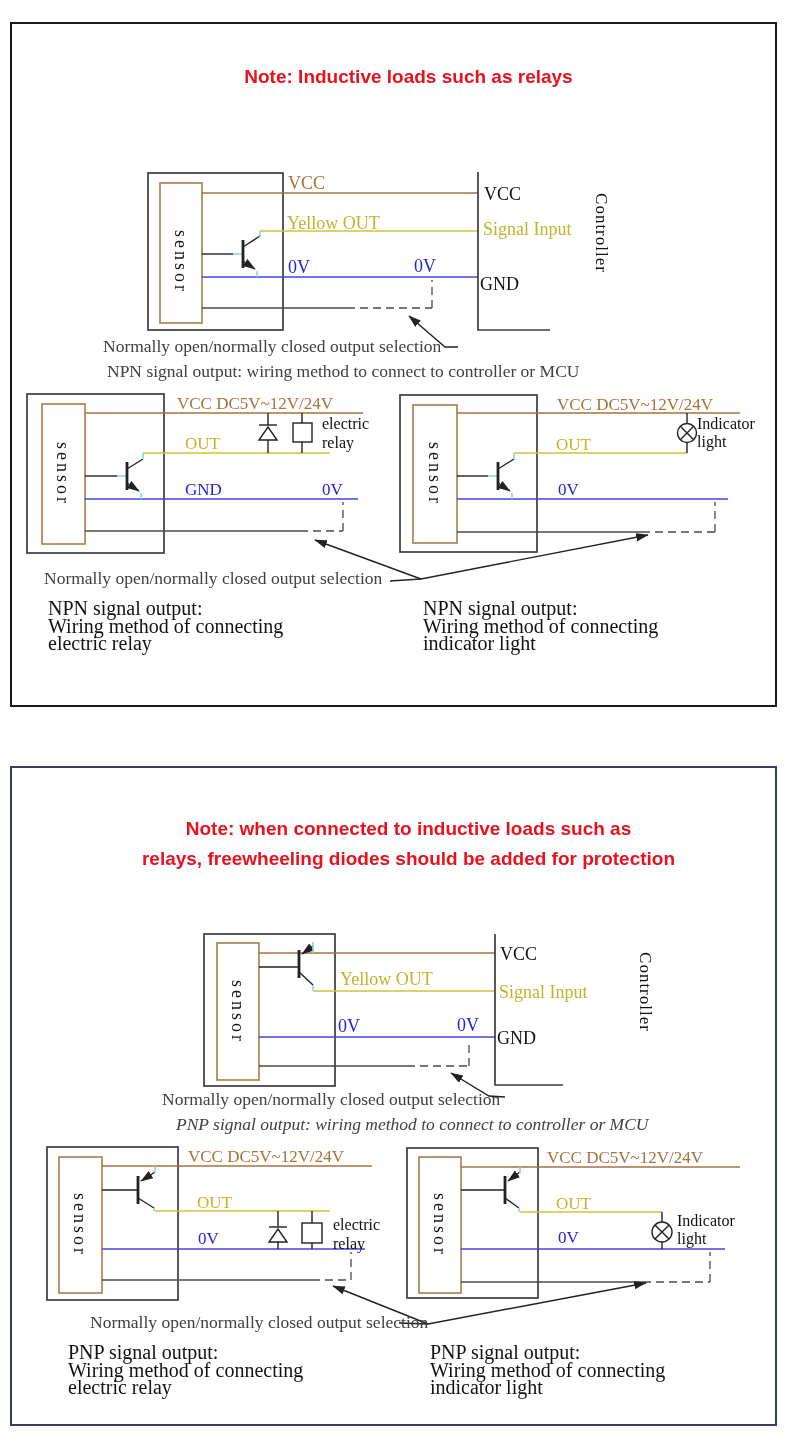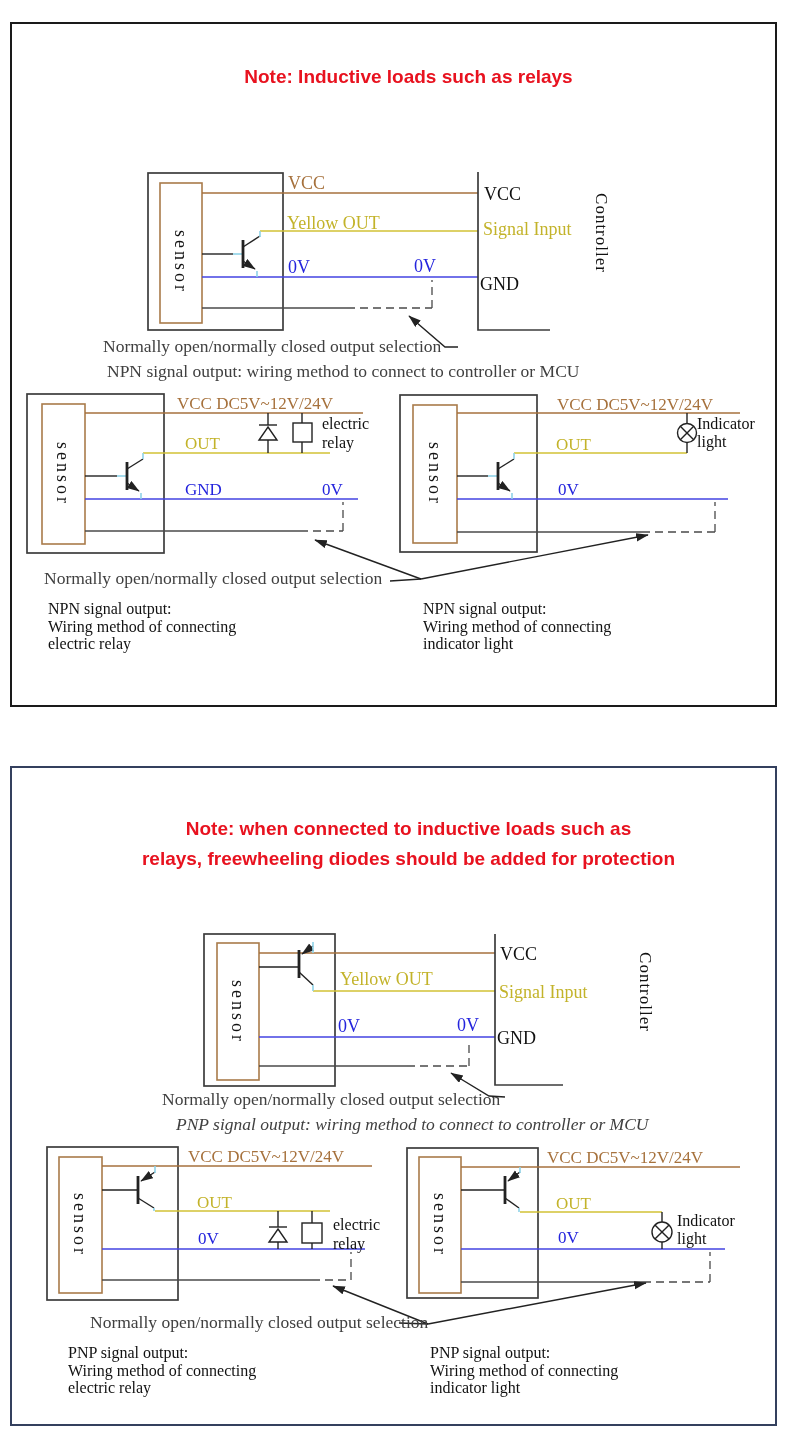--- a/index.html
+++ b/index.html
@@ -6,21 +6,21 @@
   body{width:790px;height:1450px;position:relative;font-family:"Liberation Serif",serif;}
   .panel{position:absolute;left:10px;width:763px;background:#fff;}
   #panel1{top:22px;height:681px;border:2px solid #1a1a1a;}
   #panel2{top:766px;height:656px;border:2px solid #34405e;}
   .note{position:absolute;left:25px;width:767px;text-align:center;
         font-family:"Liberation Sans",sans-serif;font-weight:bold;
         font-size:19px;line-height:30px;color:#e8121f;}
   #note1{top:62px;}
   #note2{top:814px;}
   .cap{position:absolute;color:#404040;font-size:17.5px;line-height:20px;white-space:nowrap;}
-  .blockcap{position:absolute;color:#111;font-size:16px;line-height:17.5px;white-space:nowrap;}
+  .blockcap{position:absolute;color:#111;font-size:20px;line-height:17.5px;white-space:nowrap;}
   #p1cap1{left:103px;top:336px;}
   #p1cap2{left:107px;top:361px;text-align:right;}
   #p1selcap{left:44px;top:568px;}
   #p1relaycap{left:48px;top:600px;}
   #p1lightcap{left:423px;top:600px;}
   #p2cap1{left:162px;top:1089px;}
   #p2cap2{left:176px;top:1114px;font-style:italic;}
   #p2selcap{left:90px;top:1312px;}
   #p2relaycap{left:68px;top:1344px;}
   #p2lightcap{left:430px;top:1344px;}

